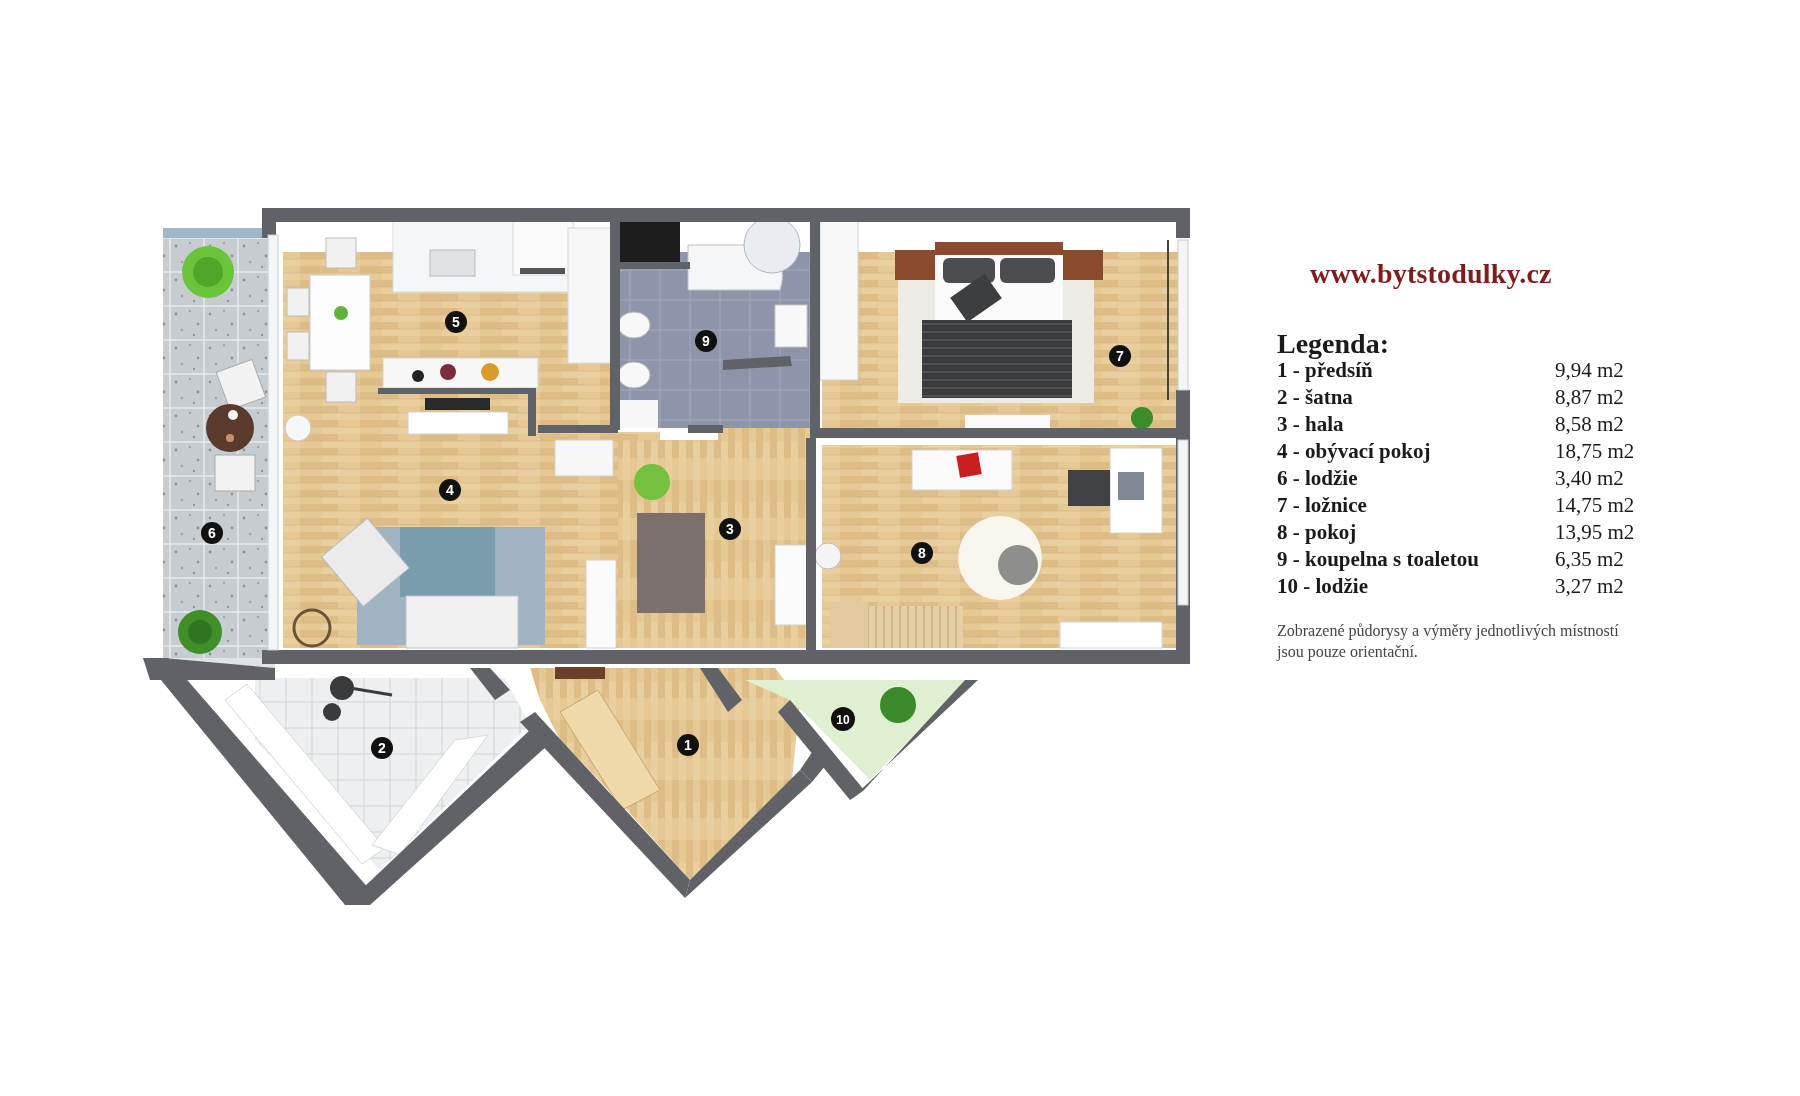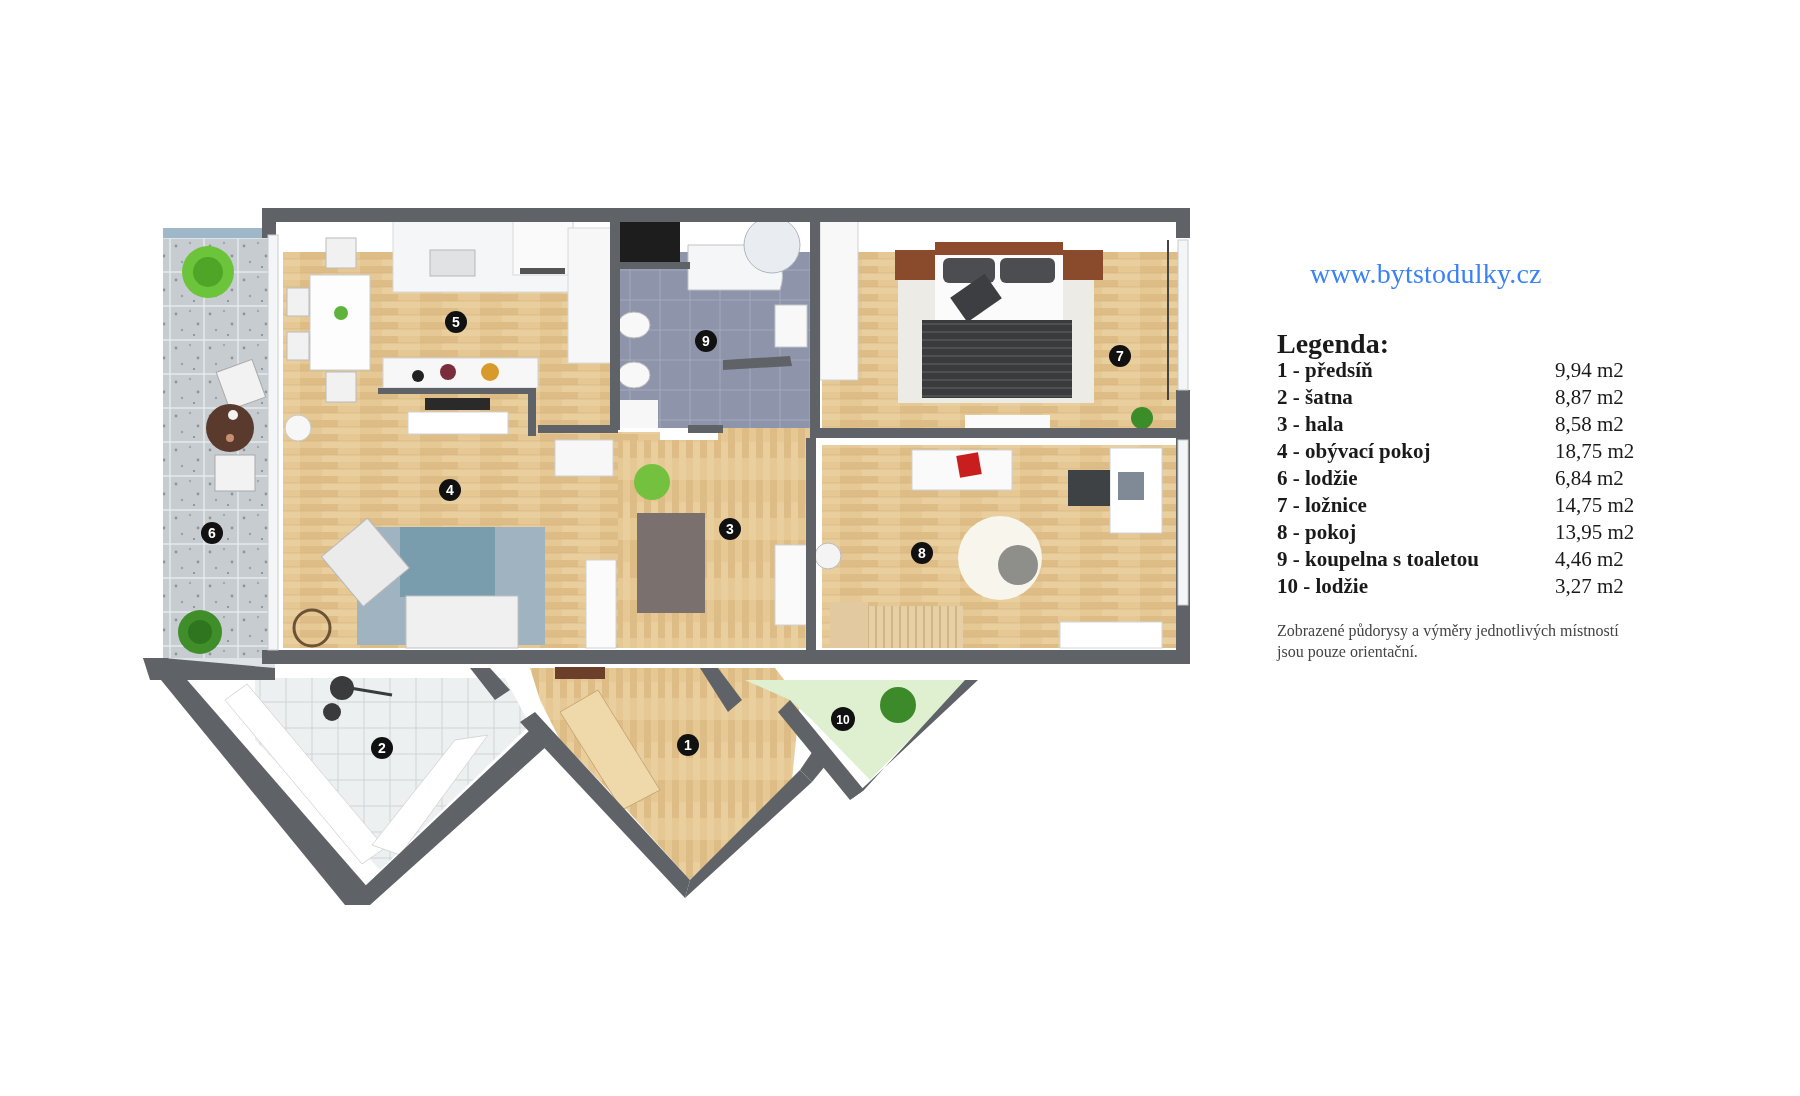--- a/index.html
+++ b/index.html
@@ -1,19 +1,19 @@
 <!DOCTYPE html>
 <html><head>
 <meta charset="utf-8">
 <style>
   html, body { margin:0; padding:0; background:#ffffff; }
   body { width:1800px; height:1096px; position:relative; overflow:hidden; font-family:"Liberation Serif","DejaVu Serif",serif; }
   #plan { position:absolute; left:0; top:0; width:1800px; height:1096px; }
   .num { font-family:"Liberation Sans","DejaVu Sans",sans-serif; font-weight:bold; font-size:14px; fill:#ffffff; }
-  .website { position:absolute; left:1310px; top:258px; font-size:28px; font-weight:normal; color:#3b82f6; letter-spacing:0.2px; }
+  .website { position:absolute; left:1310px; top:258px; font-size:28px; font-weight:bold; color:#7f1d1d; letter-spacing:0.2px; }
   .legend { position:absolute; left:1277px; top:330px; width:400px; color:#1a1a1a; }
   .legend-title { font-size:28px; font-weight:bold; line-height:27px; }
   .legend-row { display:flex; font-size:21px; line-height:27px; }
   .legend-row .lbl { width:278px; font-weight:bold; }
   .legend-row .area { font-weight:normal; }
   .note { margin-top:20px; font-size:16px; line-height:21px; color:#444; width:360px; }
 </style>
 </head>
 <body>
 
@@ -299,32 +299,32 @@
   <div class="legend-row">
     <span class="lbl">3 - hala</span>
     <span class="area">8,58 m2</span>
   </div>
   <div class="legend-row">
     <span class="lbl">4 - obývací pokoj</span>
     <span class="area">18,75 m2</span>
   </div>
   <div class="legend-row">
     <span class="lbl">6 - lodžie</span>
-    <span class="area">6,84 m2</span>
+    <span class="area">3,40 m2</span>
   </div>
   <div class="legend-row">
     <span class="lbl">7 - ložnice</span>
     <span class="area">14,75 m2</span>
   </div>
   <div class="legend-row">
     <span class="lbl">8 - pokoj</span>
     <span class="area">13,95 m2</span>
   </div>
   <div class="legend-row">
     <span class="lbl">9 - koupelna s toaletou</span>
-    <span class="area">4,46 m2</span>
+    <span class="area">6,35 m2</span>
   </div>
   <div class="legend-row">
     <span class="lbl">10 - lodžie</span>
     <span class="area">3,27 m2</span>
   </div>
   <div class="note">Zobrazené půdorysy a výměry jednotlivých místností jsou pouze orientační.</div>
 </div>
 
 </body></html>

